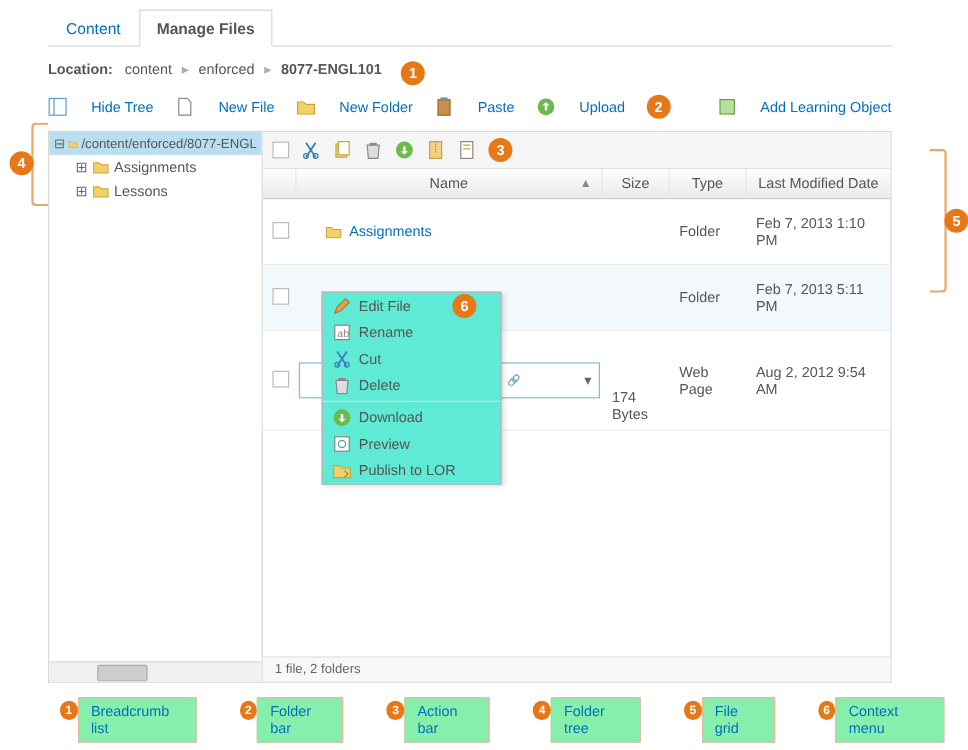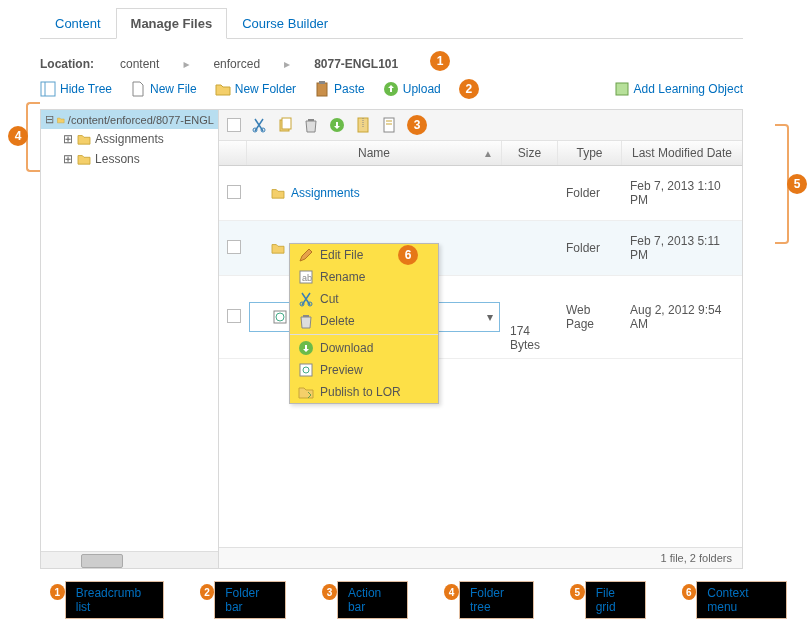--- a/index.html
+++ b/index.html
@@ -1,25 +1,25 @@
 <!DOCTYPE html>
 <html><head>
 <meta charset="utf-8">
 <style>
 body { margin: 0; font-family: "Segoe UI", Tahoma, sans-serif; font-size: 12px; color: #565656; background: #fff; }
 .frame { width: 807px; height: 625px; position: relative; box-sizing: border-box; padding: 8px 64px 0 40px; }
 .tabs { display: flex; align-items: flex-end; border-bottom: 1px solid #d8d8d8; height: 30px; }
 .tab { padding: 7px 14px; font-size: 13px; color: #006fbf; cursor: pointer; border: 1px solid transparent; border-bottom: none; }
 .tab.active { color: #565656; background: #fff; border-color: #d8d8d8; border-bottom: 1px solid #fff; margin-bottom: -1px; font-weight: 600; }
-.location { padding: 12px 0 8px 0; display: flex; align-items: flex-end; gap: 20px; }
+.location { padding: 12px 0 8px 0; display: flex; align-items: flex-start; gap: 4px; }
 .loc-label { font-weight: 600; color: #565656; margin-right: 2px; }
 .loc-seg { color: #565656; padding: 0 4px; }
 .loc-sep { color: #aaa; }
 .toolbar { display: flex; align-items: center; gap: 18px; padding: 0 0 10px 0; }
-.tbtn { display: flex; align-items: center; gap: 4px; color: #006fbf; cursor: pointer; }
+.tbtn { display: flex; align-items: center; gap: 20px; color: #006fbf; cursor: pointer; }
 .spacer { flex: 1; }
 .main { display: flex; border-top: 0; height: 460px; }
 .tree { width: 178px; border: 1px solid #d8d8d8; border-right: none; box-sizing: border-box; overflow: hidden; position: relative; }
 .tree-root { background: #b8def0; padding: 3px 4px; font-size: 11px; white-space: nowrap; overflow: hidden; display: flex; align-items: center; gap: 3px; }
 .tree-node { padding: 3px 4px 3px 22px; display: flex; align-items: center; gap: 4px; }
 .tree-scrollx { position: absolute; bottom: 0; left: 0; right: 0; height: 16px; background: #f0f0f0; border-top: 1px solid #ddd; }
 .tree-scrollx .thumb { position: absolute; left: 40px; top: 2px; width: 40px; height: 12px; background: #cdcdcd; border: 1px solid #aaa; border-radius: 2px; }
 .content { flex: 1; border: 1px solid #d8d8d8; display: flex; flex-direction: column; box-sizing: border-box; position: relative; }
 .actionbar { background: #f5f5f5; border-bottom: 1px solid #e2e2e2; padding: 5px 8px; display: flex; gap: 10px; align-items: center; }
 .iconbox { width: 16px; height: 16px; display: inline-block; }
@@ -35,47 +35,46 @@
 .row.sel { background: #fff; }
 .cell { padding: 6px 8px; box-sizing: border-box; font-size: 12px; color: #565656; }
 .cell.name { flex: 1; display: flex; align-items: center; gap: 6px; padding-left: 24px; position: relative; }
 .cell.name a { color: #006fbf; text-decoration: none; }
 .cell.cb { width: 28px; text-align: center; }
 .cell.size { width: 56px; margin-top: 42px; }
 .cell.type { width: 64px; }
 .cell.date { width: 120px; }
 .row.sel .cell.name { border: 1px solid #7fbbe0; background: #fff; margin: 2px; padding-left: 22px; }
 .dropdown-arrow { position: absolute; right: 6px; color: #666; }
-.ctx { position: absolute; left: 268px; top: 243px; width: 148px; background: #fde047; border: 1px solid #b8b8b8; box-shadow: 2px 2px 4px rgba(0,0,0,0.15); z-index: 10; margin-left: 21px; }
+.ctx { position: absolute; left: 268px; top: 243px; width: 148px; background: #5eead4; border: 1px solid #b8b8b8; box-shadow: 2px 2px 4px rgba(0,0,0,0.15); z-index: 10; }
 .ctx-item { display: flex; align-items: center; gap: 6px; padding: 3px 8px; font-size: 12px; color: #565656; cursor: pointer; }
 .ctx-sep { border-top: 1px solid #ddd; margin: 2px 0; }
-.grid-footer { margin-top: auto; border-top: 1px solid #e0e0e0; background: #f8f8f8; text-align: right; padding: 4px 10px; color: #666; font-size: 11px; }
+.grid-footer { margin-top: auto; border-top: 1px solid #e0e0e0; background: #f8f8f8; text-align: left; padding: 4px 10px; color: #666; font-size: 11px; }
 .callout { position: absolute; width: 20px; height: 20px; border-radius: 50%; background: #e67817; color: #fff; font-weight: 700; font-size: 12px; display: flex; align-items: center; justify-content: center; }
 .legend { position: absolute; bottom: 6px; left: 44px; right: 20px; display: flex; gap: 30px; }
 .legend-item { display: flex; align-items: center; gap: 6px; }
-.legend-box { border: 1px solid #e0bda0; padding: 4px 10px; color: #006fbf; font-size: 12px; background: #000000; }
+.legend-box { border: 1px solid #e0bda0; padding: 4px 10px; color: #006fbf; font-size: 12px; background: #86efac; }
 .legend-num { width: 16px; height: 16px; border-radius: 50%; background: #e67817; color: #fff; font-size: 10px; font-weight: 700; display: flex; align-items: center; justify-content: center; position: relative; top: -8px; left: 6px; z-index: 2; }
 .cb-square { width: 12px; height: 12px; border: 1px solid #bbb; background: #fff; display: inline-block; }
 .sort-caret { position: absolute; right: 8px; top: 7px; font-size: 10px; color: #888; }
 .folder-svg { width: 14px; height: 12px; }
 .bracket { position: absolute; border: 2px solid #f0a766; }
 .br-left { left: 26px; top: 102px; width: 12px; height: 66px; border-right: none; border-top-left-radius: 4px; border-bottom-left-radius: 4px; }
 .br-right { right: 18px; top: 124px; width: 12px; height: 116px; border-left: none; border-top-right-radius: 4px; border-bottom-right-radius: 4px; }
 .link-icon { font-size: 9px; color: #999; }
 svg { display: block; }
 </style>
 </head>
 <body>
 
 <div class="frame">
 
   <div class="tabs">
     <div class="tab">Content</div>
     <div class="tab active">Manage Files</div>
-    <div class="tab">Course Builder</div>
   </div>
 
   <div class="location">
     <span class="loc-label">Location:</span>
     <span class="loc-seg">content</span>
     <span class="loc-sep">▸</span>
     <span class="loc-seg">enforced</span>
     <span class="loc-sep">▸</span>
     <span class="loc-seg" style="font-weight:600">8077-ENGL101</span>
     <div class="callout" style="position:static;margin-left:8px">1</div>

